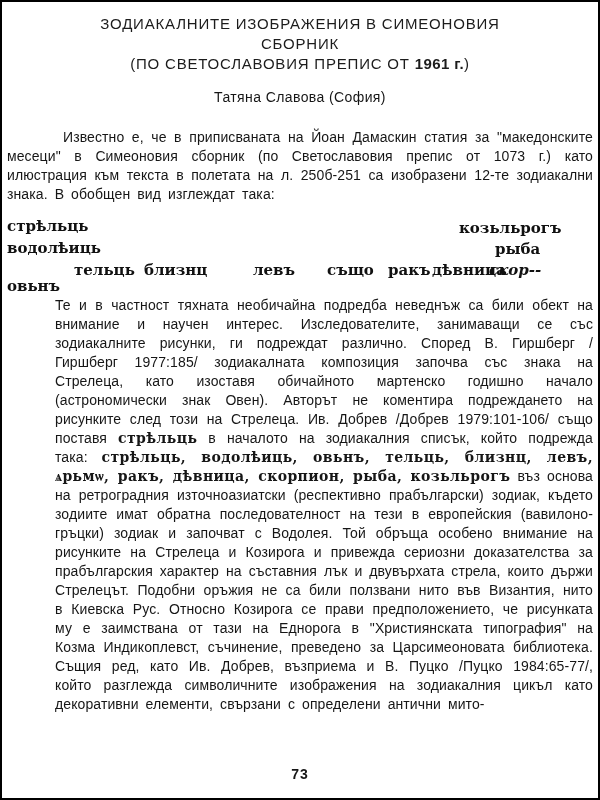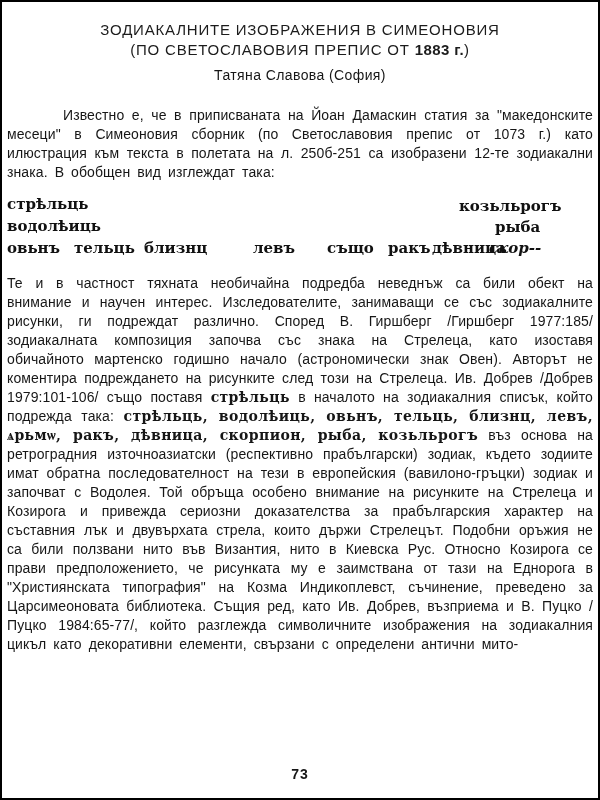--- a/index.html
+++ b/index.html
@@ -3,49 +3,49 @@
 <meta charset="utf-8">
 <style>
   html, body { margin: 0; padding: 0; background: #ffffff; }
   .page {
     position: relative;
     width: 600px;
     height: 800px;
     box-sizing: border-box;
     background: #ffffff;
     border: 2px solid #000000;
-    padding: 18px 5px 0 5px;
+    padding: 12px 5px 0 5px;
     font-family: "Liberation Sans", sans-serif;
     color: #161616;
     overflow: hidden;
   }
   .title {
     text-align: center;
     font-size: 15px;
     line-height: 20px;
     letter-spacing: 0.8px;
     font-weight: normal;
     color: #1c1c1c;
   }
   .title .year-bold { font-weight: bold; letter-spacing: 0.4px; }
   .author {
     text-align: center;
-    margin-top: 7px;
+    margin-top: 15px;
     font-size: 14px;
     letter-spacing: 0.4px;
   }
   .body-text {
     font-size: 14px;
     line-height: 19px;
     text-align: justify;
     word-spacing: 3px;
     letter-spacing: 0.1px;
   }
   .p1 { margin-top: 23px; text-indent: 56px; }
-  .p2 { margin-top: 13px; }
+  .p2 { margin-top: 13px; margin-left: 48px; }
   .ocs {
     font-family: "DejaVu Serif", serif;
     font-weight: bold;
     letter-spacing: 0.4px;
   }
   .zodiac {
     position: relative;
     height: 66px;
     margin-top: 13px;
   }
@@ -68,33 +68,34 @@
     font-weight: bold;
   }
 </style>
 </head>
 <body>
 
 <div class="page">
 
   <div class="title">
     <div>ЗОДИАКАЛНИТЕ ИЗОБРАЖЕНИЯ В СИМЕОНОВИЯ</div>
-    <div><span>(ПО СВЕТОСЛАВОВИЯ ПРЕПИС ОТ </span><span class="year-bold">1883 г.</span><span>)</span></div>
+    <div>СБОРНИК</div>
+    <div><span>(ПО СВЕТОСЛАВОВИЯ ПРЕПИС ОТ </span><span class="year-bold">1961 г.</span><span>)</span></div>
   </div>
 
   <div class="author">Татяна Славова (София)</div>
 
   <div class="body-text p1">Известно е, че в приписваната на Йоан Дамаскин статия за "македонските месеци" в Симеоновия сборник (по Светославовия препис от 1073 г.) като илюстрация към текста в полетата на л. 250б-251 са изобразени 12-те зодиакални знака. В обобщен вид изглеждат така:</div>
 
   <div class="zodiac">
     <span class="zodiac-word" style="left:0; top:0;">стрѣльць</span>
     <span class="zodiac-word" style="left:452px; top:2px;">козьльрогъ</span>
     <span class="zodiac-word" style="left:0; top:22px;">водолѣиць</span>
     <span class="zodiac-word" style="left:488px; top:23px;">рыба</span>
-    <span class="zodiac-word" style="left:0; top:44px;">овьнъ</span>
+    <span class="zodiac-word" style="left:0; top:60px;">овьнъ</span>
     <span class="zodiac-word" style="left:67px; top:44px;">тельць</span>
     <span class="zodiac-word" style="left:137px; top:44px;">близнц</span>
     <span class="zodiac-word" style="left:198px; top:44px;margin-left:48px;">левъ</span>
     <span class="zodiac-word" style="left:320px; top:44px;">също</span>
     <span class="zodiac-word" style="left:381px; top:44px;">ракъ</span>
     <span class="zodiac-word" style="left:425px; top:44px;">дѣвница</span>
     <span class="zodiac-word" style="left:482px; top:44px;font-style:italic;">скор--</span>
   </div>
 
   <div class="body-text p2"><span>Те и в частност тяхната необичайна подредба неведнъж са били обект на внимание и научен интерес. Изследователите, занимаващи се със зодиакалните рисунки, ги подреждат различно. Според В. Гиршберг /Гиршберг 1977:185/ зодиакалната композиция започва със знака на Стрелеца, като изоставя обичайното мартенско годишно начало (астрономически знак Овен). Авторът не коментира подреждането на рисунките след този на Стрелеца. Ив. Добрев /Добрев 1979:101-106/ също поставя </span><span class="ocs">стрѣльць</span><span> в началото на зодиакалния списък, който подрежда така: </span><span class="ocs">стрѣльць, водолѣиць, овьнъ, тельць, близнц, левъ, ѧрьмѡ, ракъ, дѣвница, скорпион, рыба, козьльрогъ</span><span> въз основа на ретроградния източноазиатски (респективно прабългарски) зодиак, където зодиите имат обратна последователност на тези в европейския (вавилоно-гръцки) зодиак и започват с Водолея. Той обръща особено внимание на рисунките на Стрелеца и Козирога и привежда сериозни доказателства за прабългарския характер на съставния лък и двувърхата стрела, които държи Стрелецът. Подобни оръжия не са били ползвани нито във Византия, нито в Киевска Рус. Относно Козирога се прави предположението, че рисунката му е заимствана от тази на Еднорога в "Християнската типография" на Козма Индикоплевст, съчинение, преведено за Царсимеоновата библиотека. Същия ред, като Ив. Добрев, възприема и В. Пуцко /Пуцко 1984:65-77/, който разглежда символичните изображения на зодиакалния цикъл като декоративни елементи, свързани с определени антични мито-</span></div>

